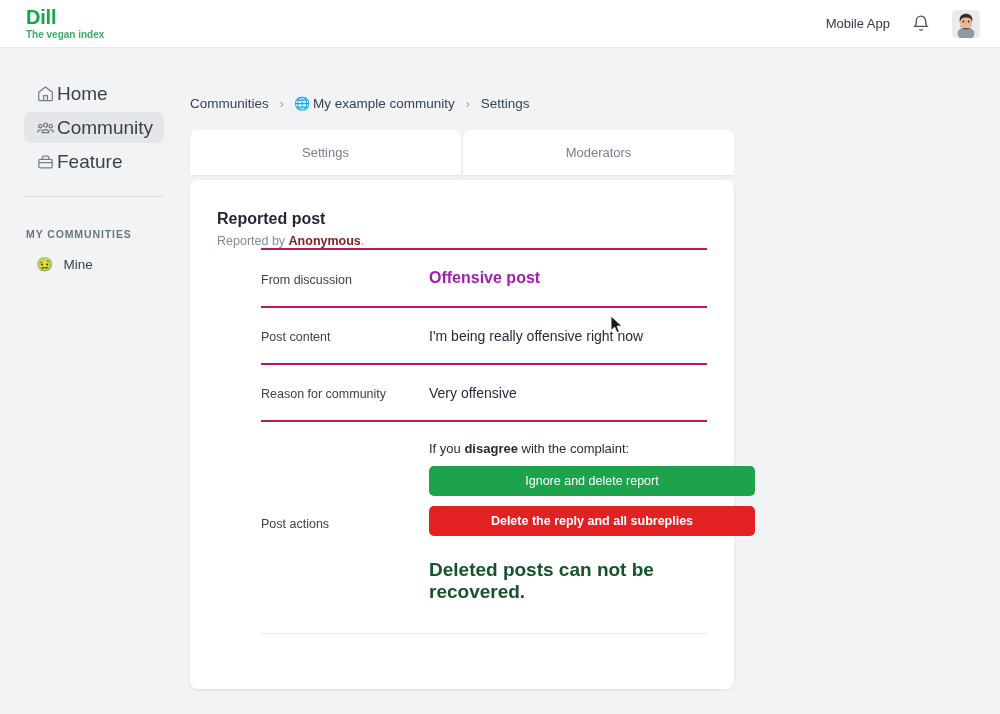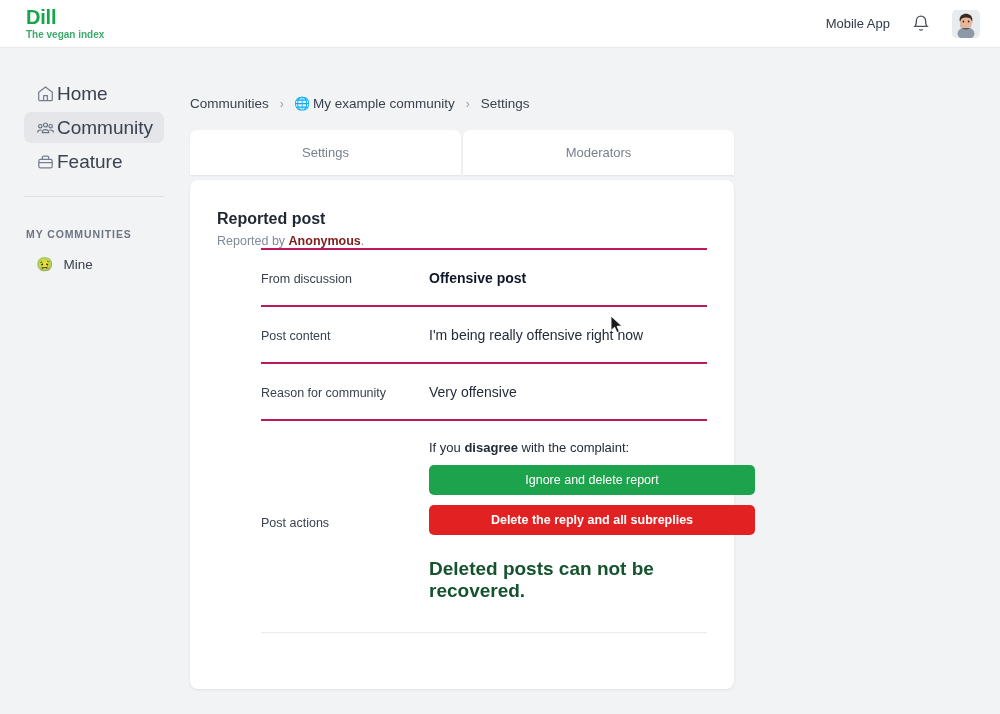--- a/index.html
+++ b/index.html
@@ -118,21 +118,21 @@
   .row {
     display: flex; border-top: 2px solid #be185d;
     padding: 19px 0; align-items: center; min-height: 51px; margin-left: 44px;
   }
   .row:first-of-type { margin-top: 18px; }
   .row-label {
     width: 168px; flex: 0 0 168px; font-size: 12.5px; color: #39424f;
     padding-top: 3px;
   }
   .row-value { font-size: 14px; color: #242c38; }
-  .row-value.link { color: #0f172a; font-weight: bold; font-size: 14px; cursor: pointer; }
+  .row-value.link { color: #a21caf; font-weight: bold; font-size: 16px; cursor: pointer; }
 
   .actions-block { width: 326px; }
   .action-text { font-size: 13px; color: #242c38; }
   .action-text b { font-weight: bold; }
   .btn {
     width: 326px; height: 30px; border: none; border-radius: 5px;
     color: #ffffff; font-size: 12.5px; cursor: pointer;
     font-family: "Liberation Sans", sans-serif;
     display: flex; align-items: center; justify-content: center;
   }

